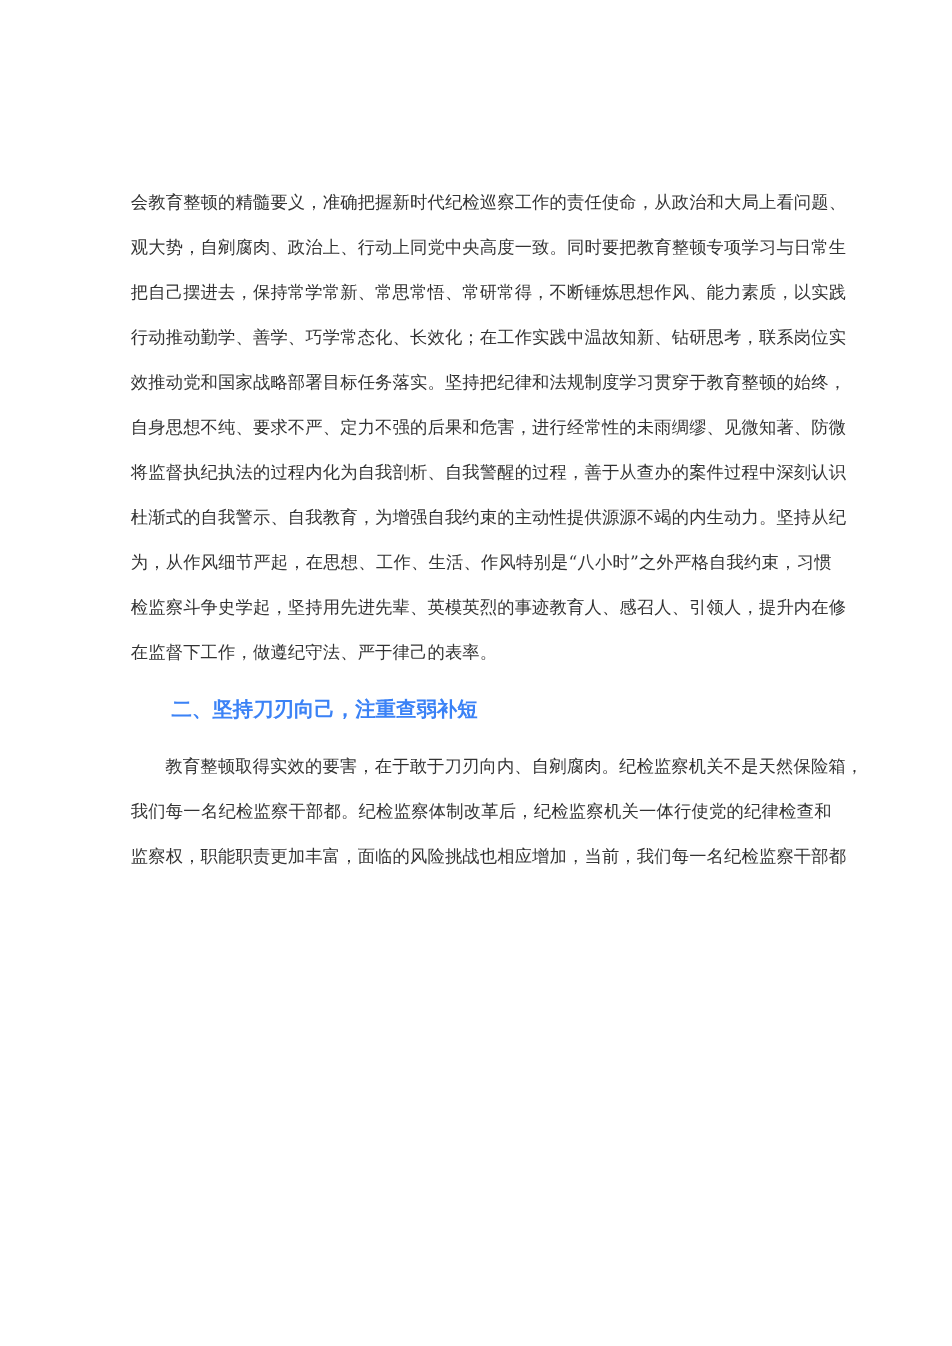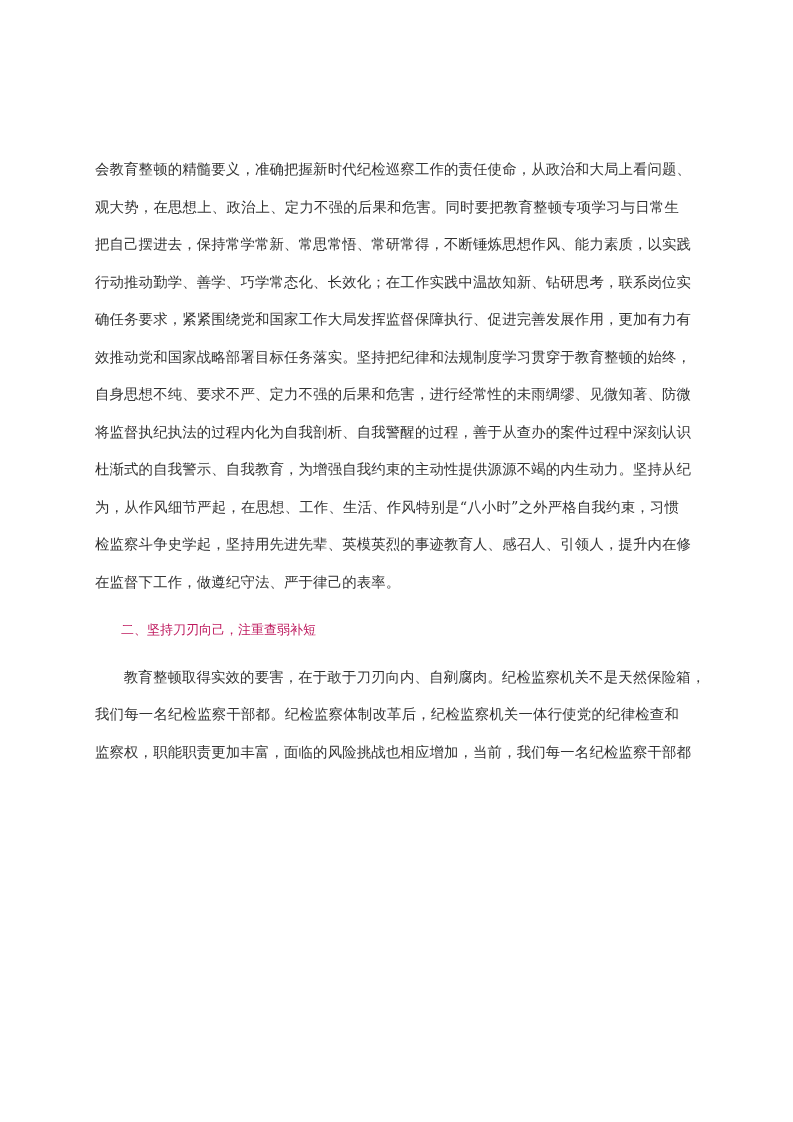--- a/index.html
+++ b/index.html
@@ -10,63 +10,62 @@
     body {
       width: 793px;
       height: 1122px;
       position: relative;
       overflow: hidden;
       font-family: "DejaVu Serif", "Liberation Serif", serif;
       color: #333333;
     }
     .page {
       position: absolute;
-      left: 95px;
+      left: 109px;
       top: 151px;
       width: 584px;
     }
     .para {
       margin: 0;
       font-size: 14.4px;
       line-height: 37.5px;
       text-align: justify;
       text-justify: inter-ideograph;
       letter-spacing: 0.15px;
     }
     .heading {
       margin: 0;
-      font-size: 13px;
+      font-size: 17px;
       line-height: 37.5px;
-      font-weight: normal;
+      font-weight: bold;
       text-indent: 2em;
       font-family: "DejaVu Sans", "Liberation Sans", sans-serif;
-      color: #be185d;
+      color: #3b82f6;
       margin-top: 10px;
       margin-bottom: 10px;
     }
     .line {
       display: block;
       white-space: nowrap;
       text-align-last: justify;
       text-align: justify;
     }
     .line.last {
       text-align-last: left;
     }
   </style>
 </head>
 <body>
 
 <div class="page">
   <div class="para">
     <span class="line">会教育整顿的精髓要义，准确把握新时代纪检巡察工作的责任使命，从政治和大局上看问题、</span>
-    <span class="line">观大势，在思想上、政治上、定力不强的后果和危害。同时要把教育整顿专项学习与日常生</span>
+    <span class="line">观大势，自剜腐肉、政治上、行动上同党中央高度一致。同时要把教育整顿专项学习与日常生</span>
     <span class="line">把自己摆进去，保持常学常新、常思常悟、常研常得，不断锤炼思想作风、能力素质，以实践</span>
     <span class="line">行动推动勤学、善学、巧学常态化、长效化；在工作实践中温故知新、钻研思考，联系岗位实</span>
-    <span class="line">确任务要求，紧紧围绕党和国家工作大局发挥监督保障执行、促进完善发展作用，更加有力有</span>
     <span class="line">效推动党和国家战略部署目标任务落实。坚持把纪律和法规制度学习贯穿于教育整顿的始终，</span>
     <span class="line">自身思想不纯、要求不严、定力不强的后果和危害，进行经常性的未雨绸缪、见微知著、防微</span>
     <span class="line">将监督执纪执法的过程内化为自我剖析、自我警醒的过程，善于从查办的案件过程中深刻认识</span>
     <span class="line">杜渐式的自我警示、自我教育，为增强自我约束的主动性提供源源不竭的内生动力。坚持从纪</span>
     <span class="line">为，从作风细节严起，在思想、工作、生活、作风特别是“八小时”之外严格自我约束，习惯</span>
     <span class="line">检监察斗争史学起，坚持用先进先辈、英模英烈的事迹教育人、感召人、引领人，提升内在修</span>
     <span class="line last">在监督下工作，做遵纪守法、严于律己的表率。</span>
   </div>
 
   <h2 class="heading">二、坚持刀刃向己，注重查弱补短</h2>

